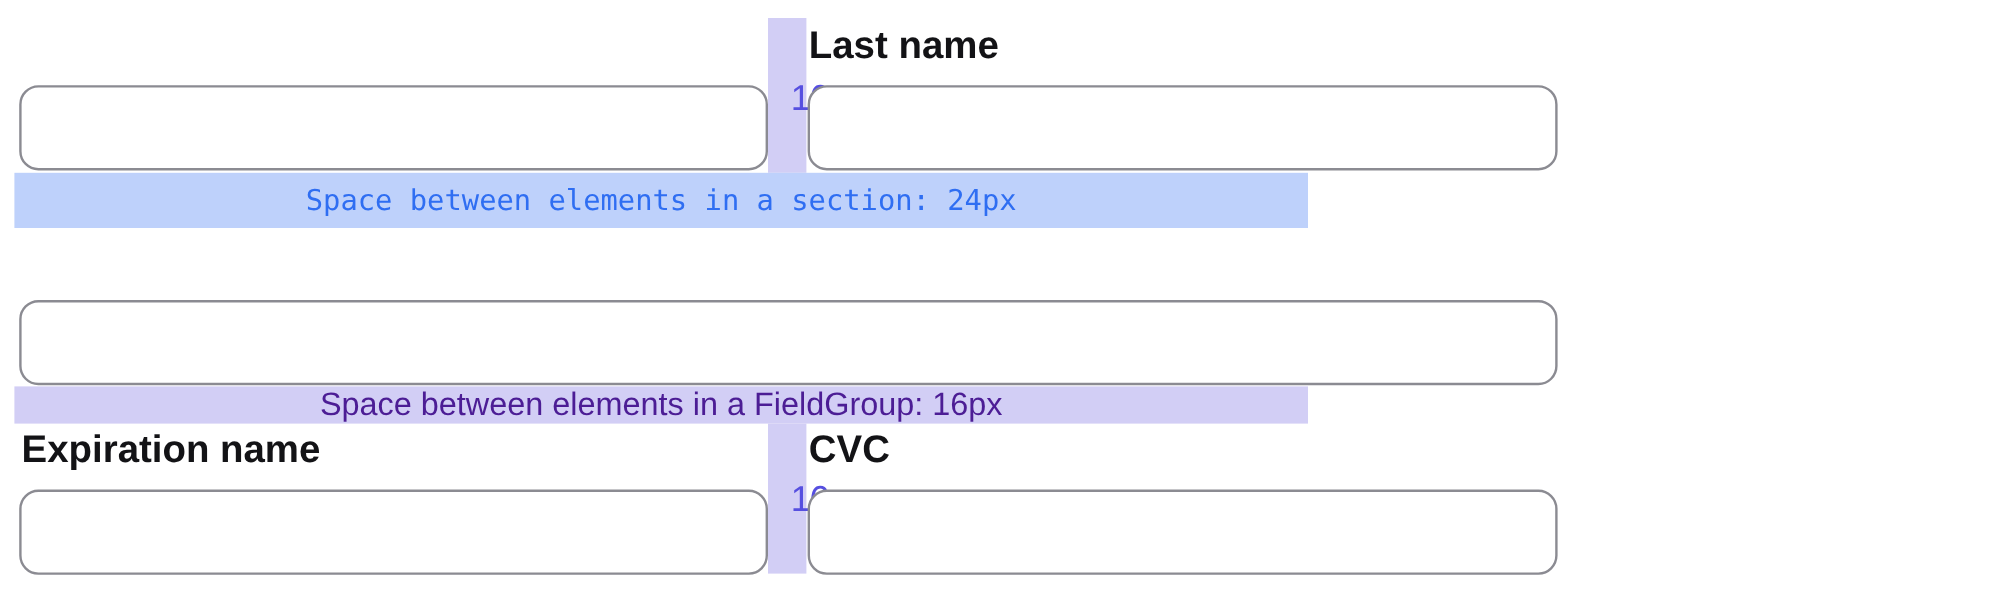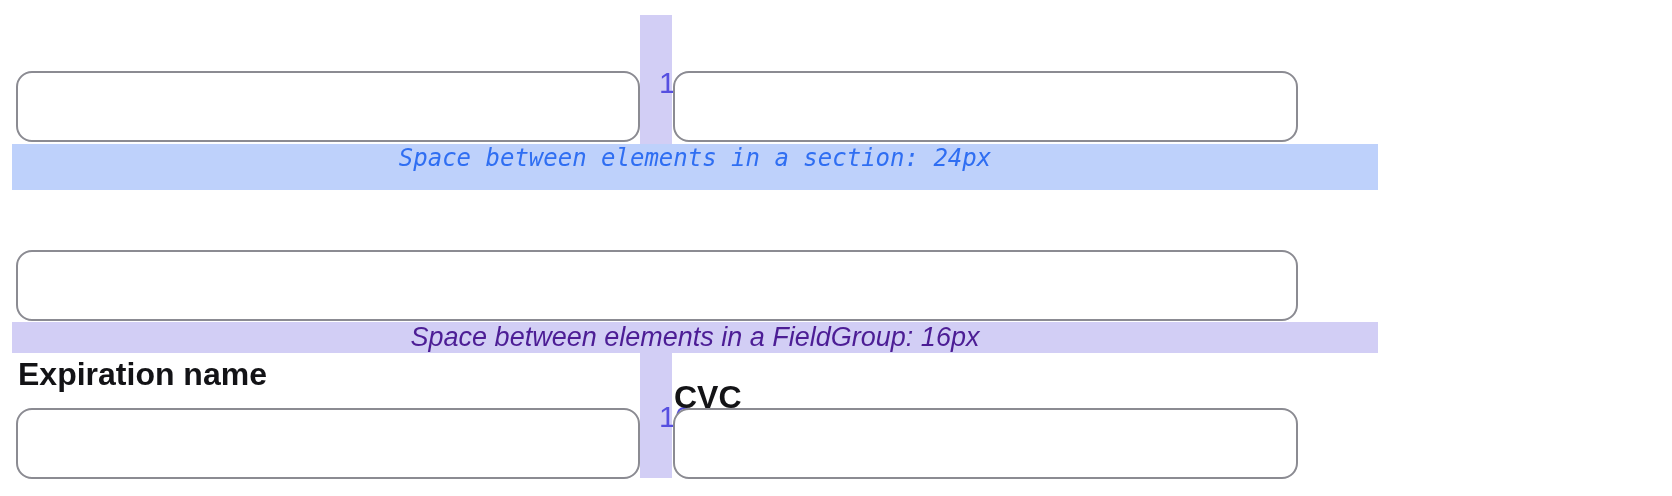--- a/index.html
+++ b/index.html
@@ -35,22 +35,22 @@
   .gap-val {
     position:absolute;
     left:19px;
     font-size:30px; line-height:1;
     letter-spacing:-1px;
     color:#564fe0;
     font-weight:400;
   }
   .note {
     position:absolute;
-    left:12px; width:1366px;
-    display:flex; align-items:flex-start; justify-content:center;font-style:italic;
+    left:12px; width:1078px;
+    display:flex; align-items:center; justify-content:center;
   }
   #section-note {
     top:144px; height:46px;
     background:#bed1fb;
     color:#2f6ef2;
     font-family:"DejaVu Sans Mono", monospace;
     font-size:24px;
   }
   #fieldgroup-note {
     top:322px; height:31px;
@@ -66,33 +66,34 @@
 
   #lbl-first { left:18px;  top:18px; }
   #lbl-last  { left:674px; top:18px; }
   #inp-first { left:16px;  top:71px; width:624px;  height:71px; }
   #inp-last  { left:673px; top:71px; width:625px;  height:71px; }
 
   #lbl-cc    { left:18px;  top:193px; }
   #inp-cc    { left:16px;  top:250px; width:1282px; height:71px; }
 
   #lbl-exp   { left:18px;  top:355px; }
-  #lbl-cvc   { left:674px; top:355px;margin-top:23px; }
+  #lbl-cvc   { left:674px; top:355px; }
   #inp-exp   { left:16px;  top:408px; width:624px;  height:71px; }
   #inp-cvc   { left:673px; top:408px; width:625px;  height:71px; }
 </style>
 </head>
 <body>
 
 <div id="root">
 
   <div class="vbar" id="vbar-row1">
     <span class="gap-val">16</span>
   </div>
 
+  <label class="lbl" id="lbl-last">Last name</label>
 
   <input class="inp" id="inp-first" type="text" style="">
   <input class="inp" id="inp-last" type="text" style="">
 
   <div class="note" id="section-note">
     <span>Space between elements in a section: 24px</span>
   </div>
 
   <input class="inp" id="inp-cc" type="text" style="">
 

